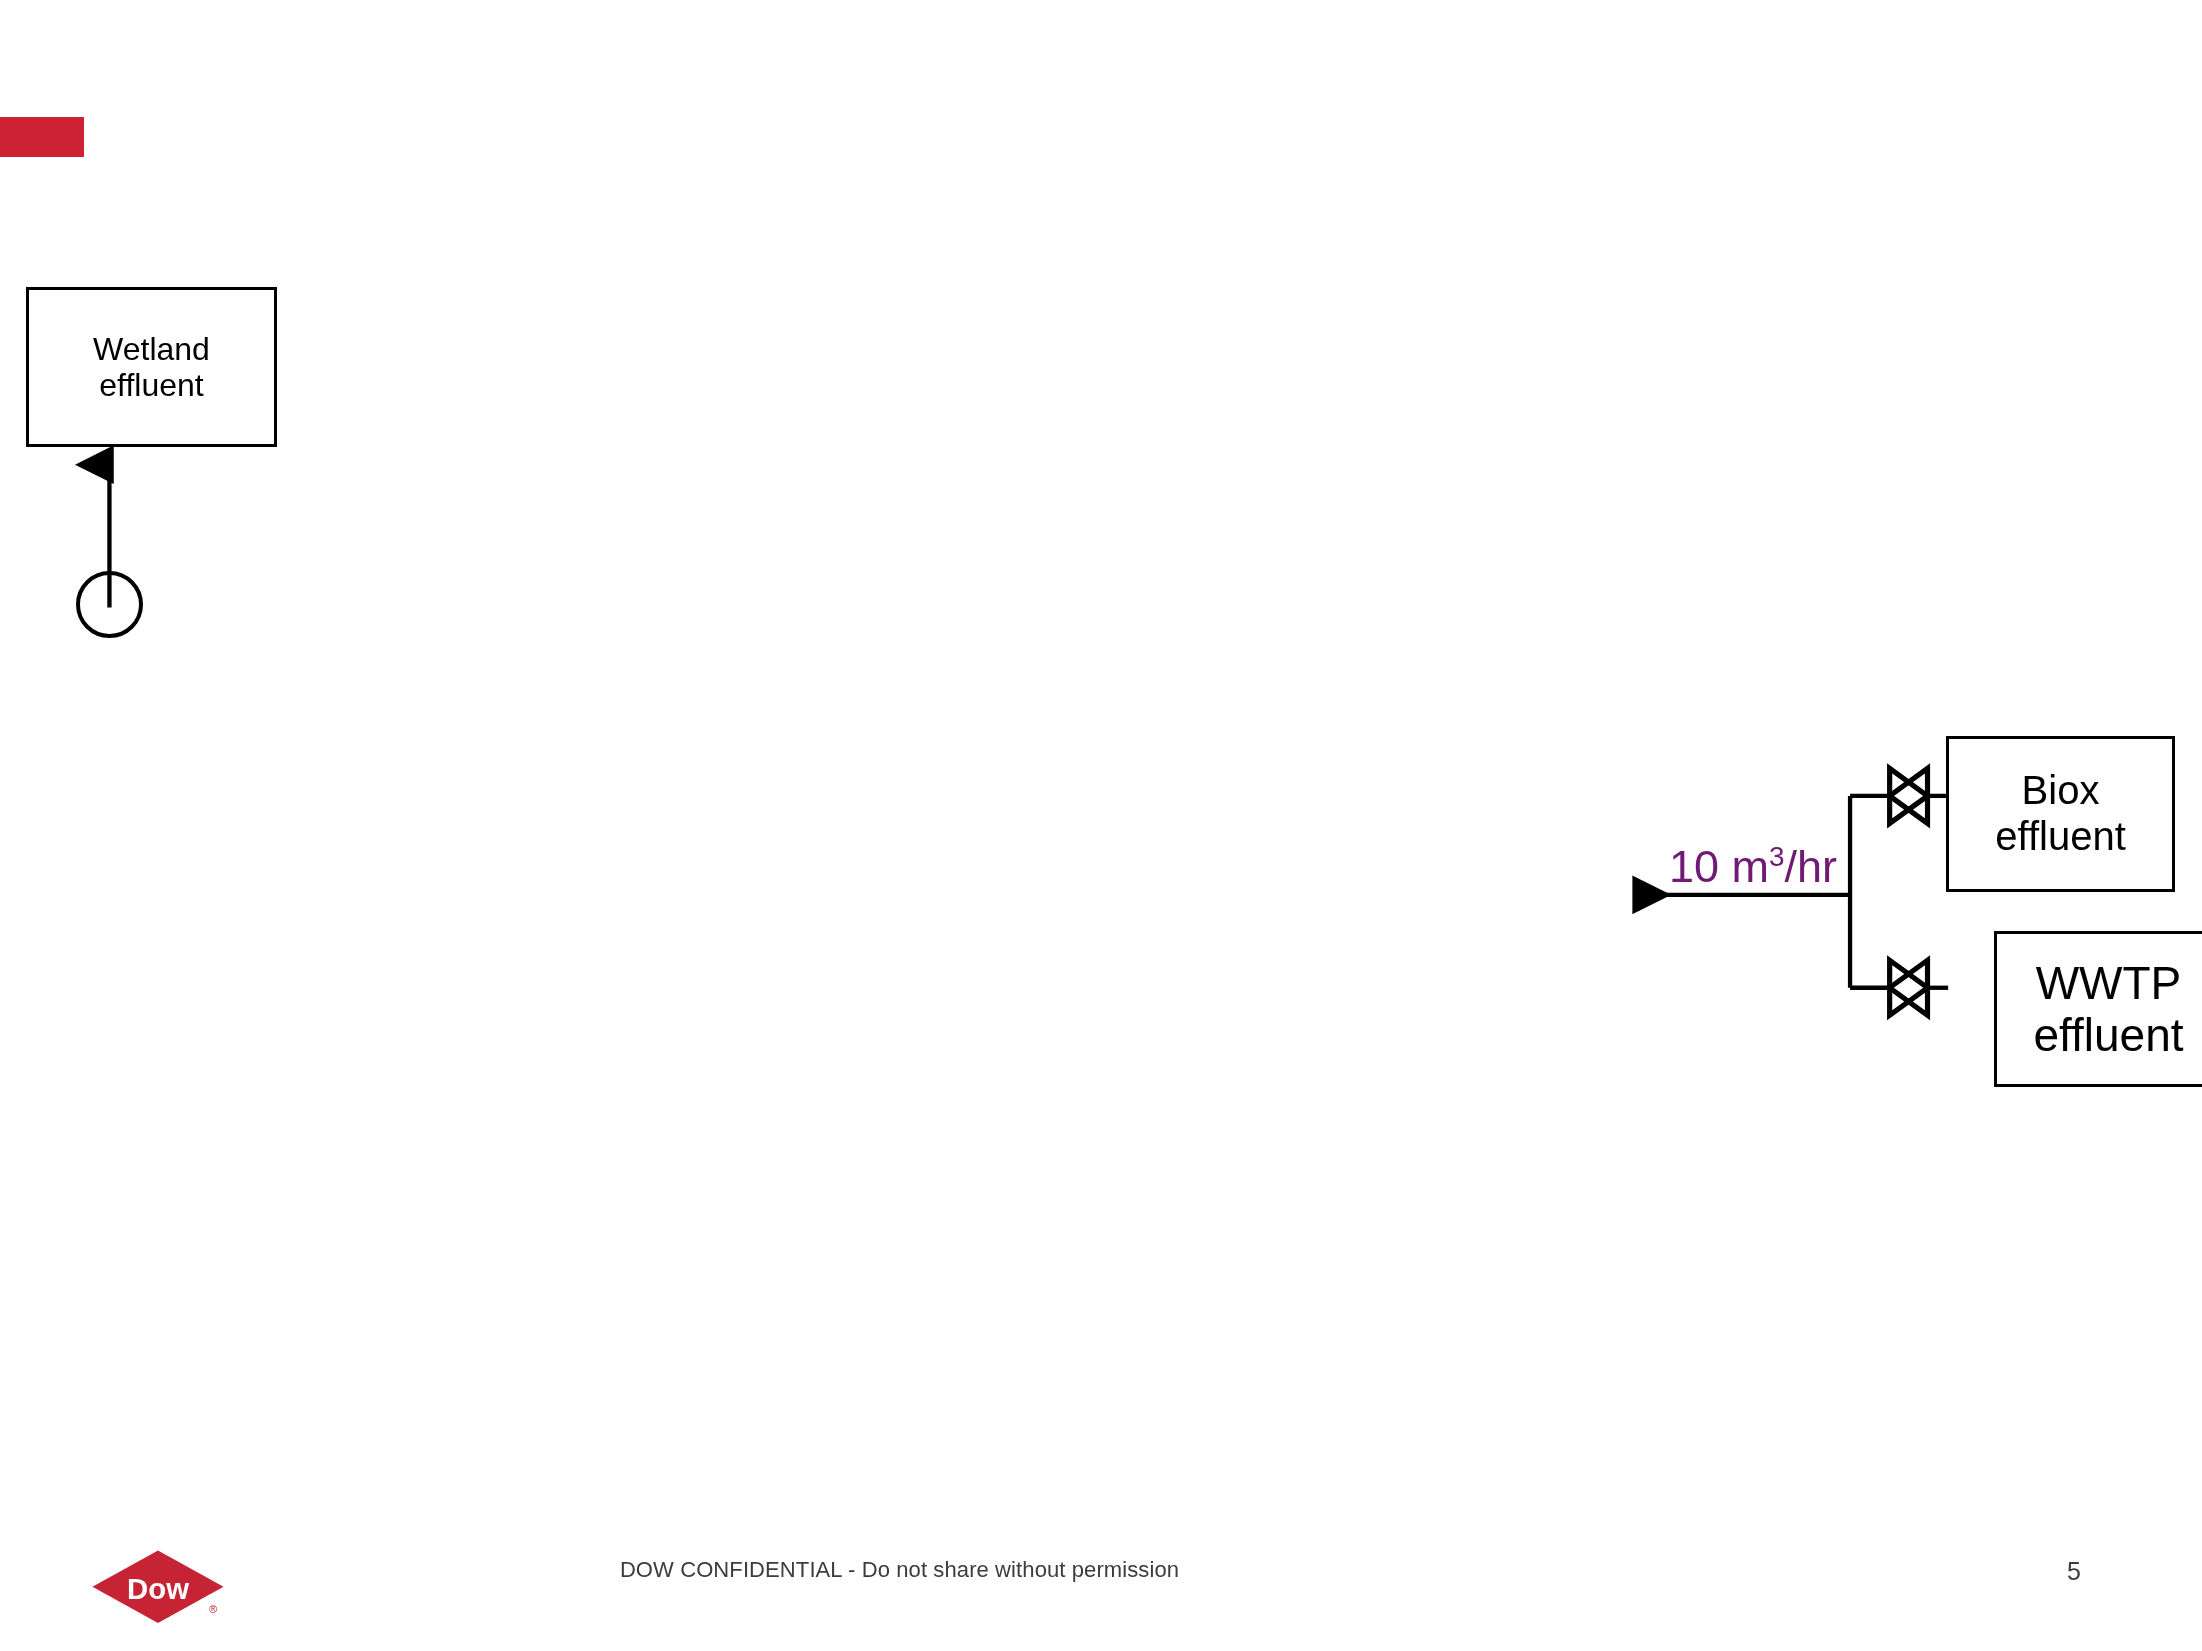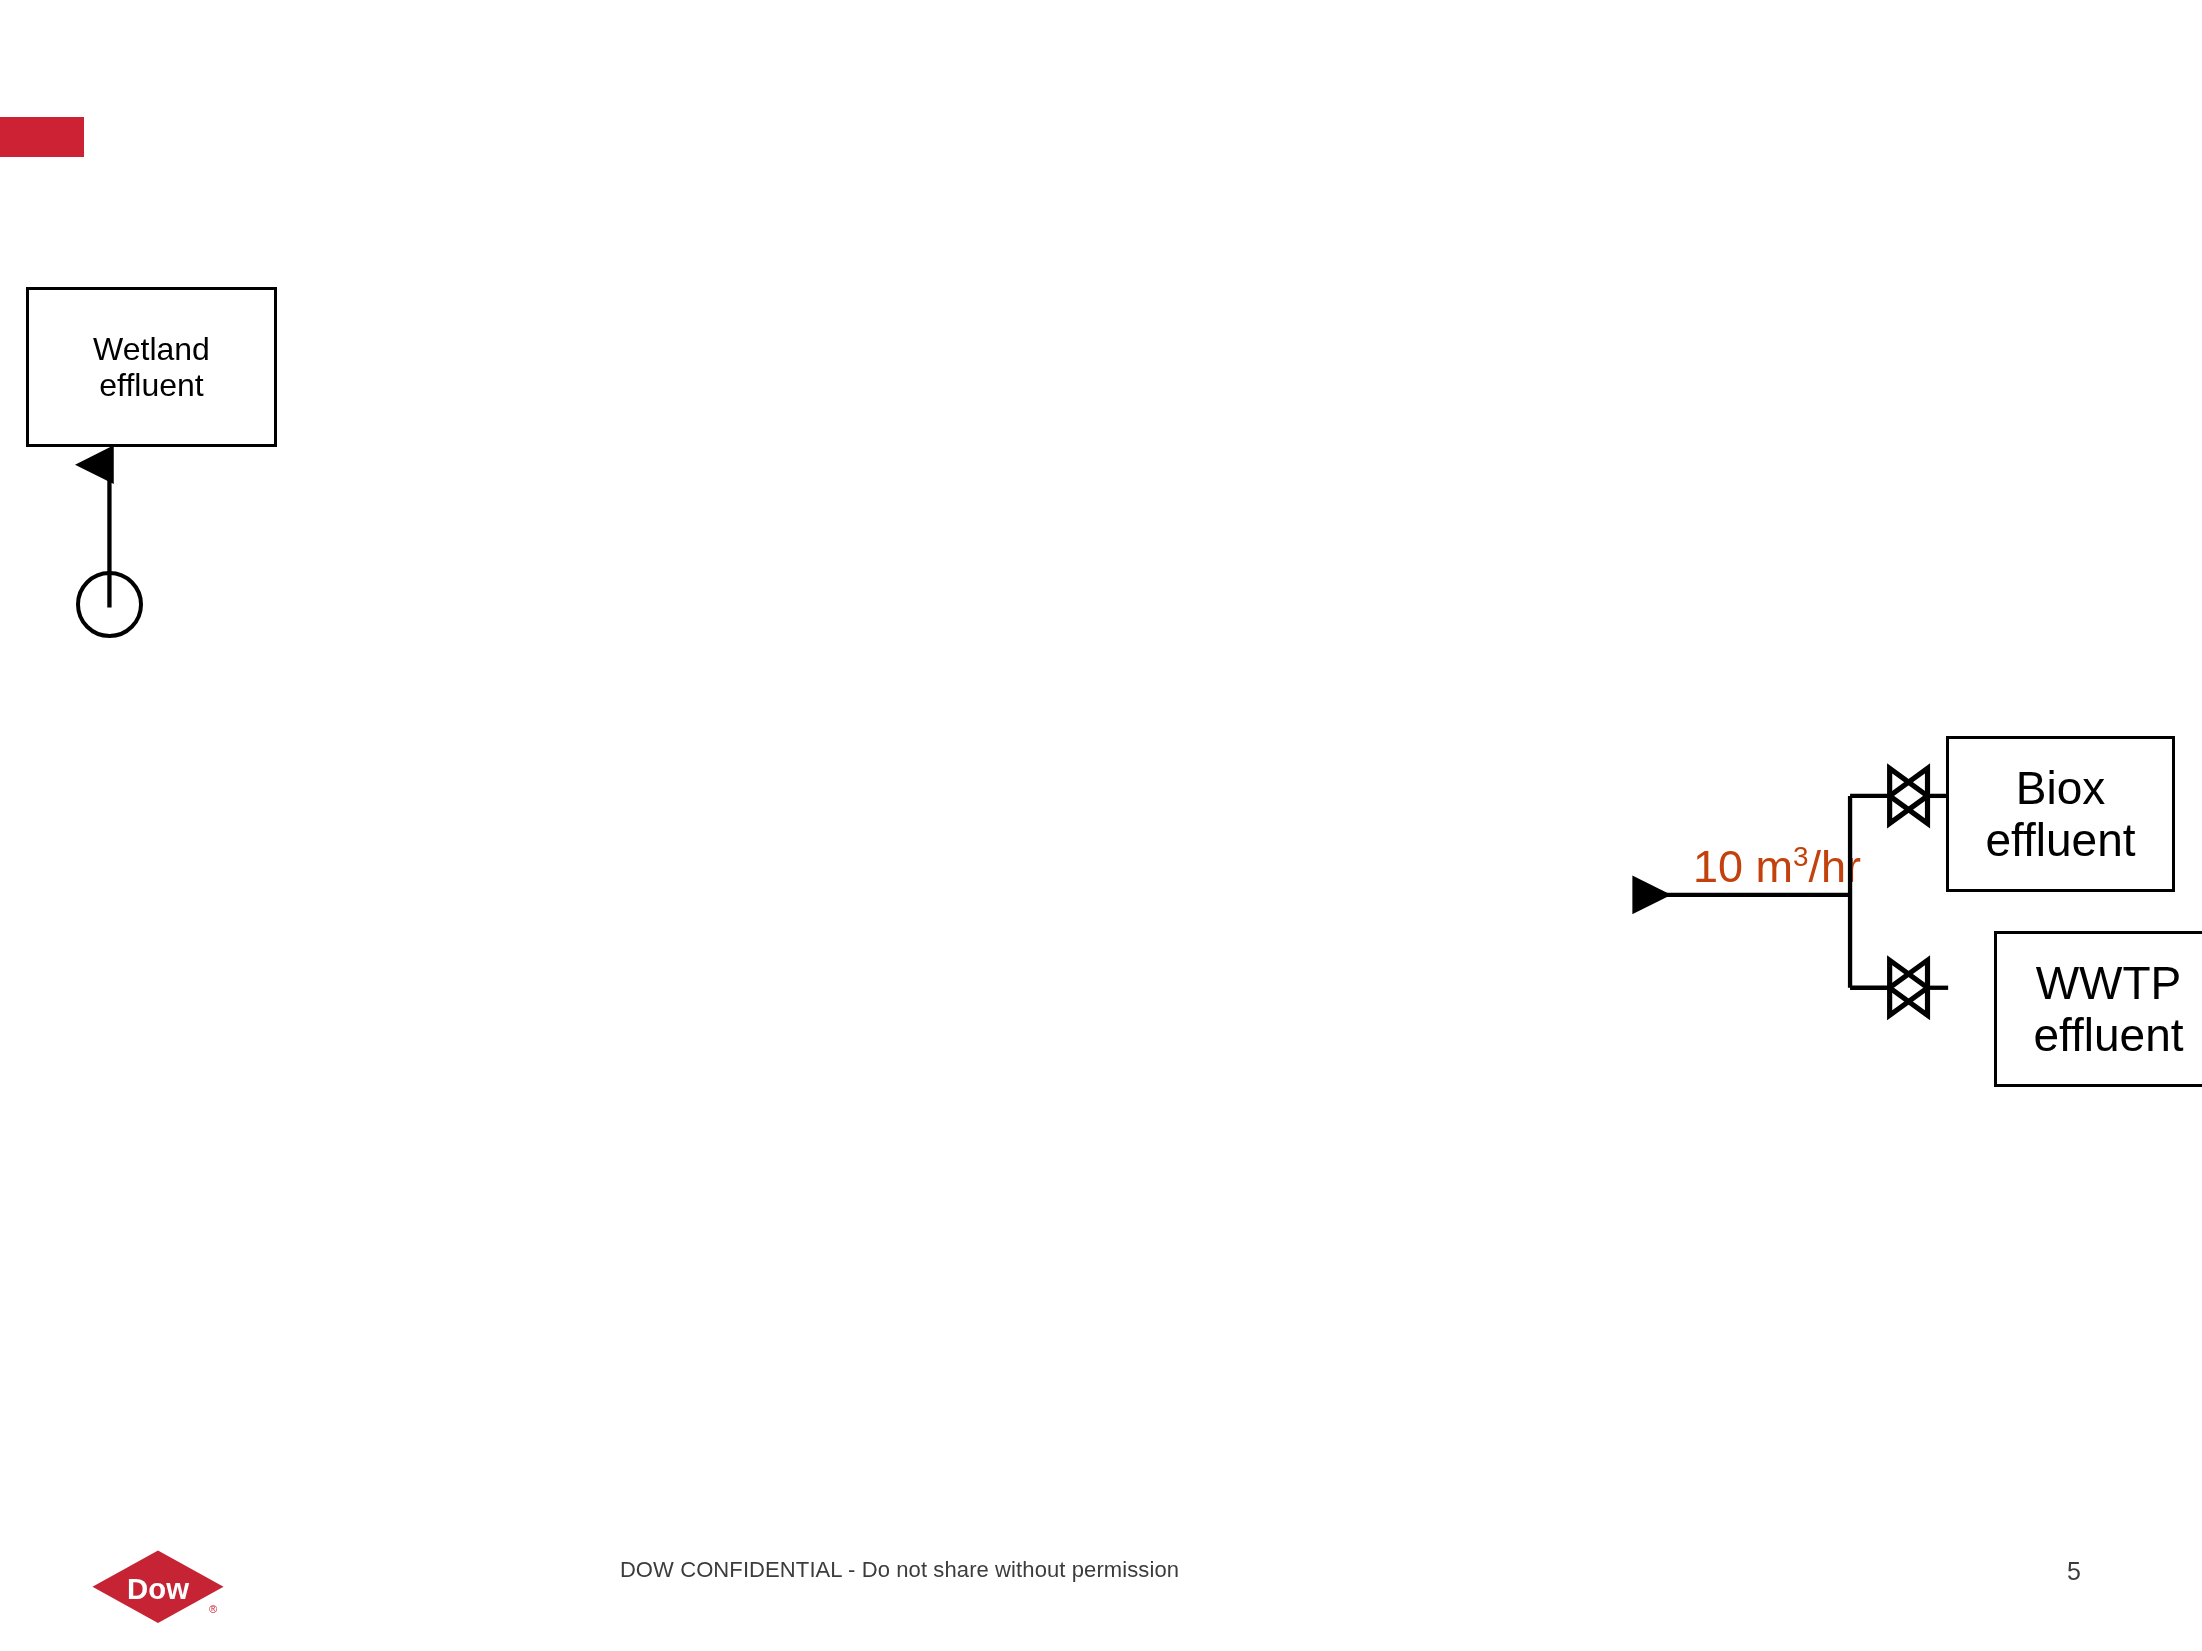--- a/index.html
+++ b/index.html
@@ -46,21 +46,21 @@
     top: 287px;
     width: 251px;
     height: 160px;
     font-size: 32px;
   }
   .box-biox {
     left: 1946px;
     top: 736px;
     width: 229px;
     height: 156px;
-    font-size: 46px;
+    font-size: 40px;
     text-align: center;
   }
   .box-wwtp {
     left: 1946px;
     top: 931px;
     width: 229px;
     height: 156px;
     font-size: 46px;
     margin-left: 48px;
   }
@@ -123,23 +123,22 @@
     z-index: 7;
     pointer-events: none;
   }
 
   
   .flow-label {
     position: absolute;
     left: 1669px;
     top: 841px;
     font-size: 45px;
-    color: #c2410c;
+    color: #701a75;
     white-space: nowrap;
-    margin-left: 24px;
   }
   .flow-label sup {
     font-size: 0.62em;
     vertical-align: super;
     line-height: 0;
   }
 
   
   .footer-logo {
     position: absolute;

